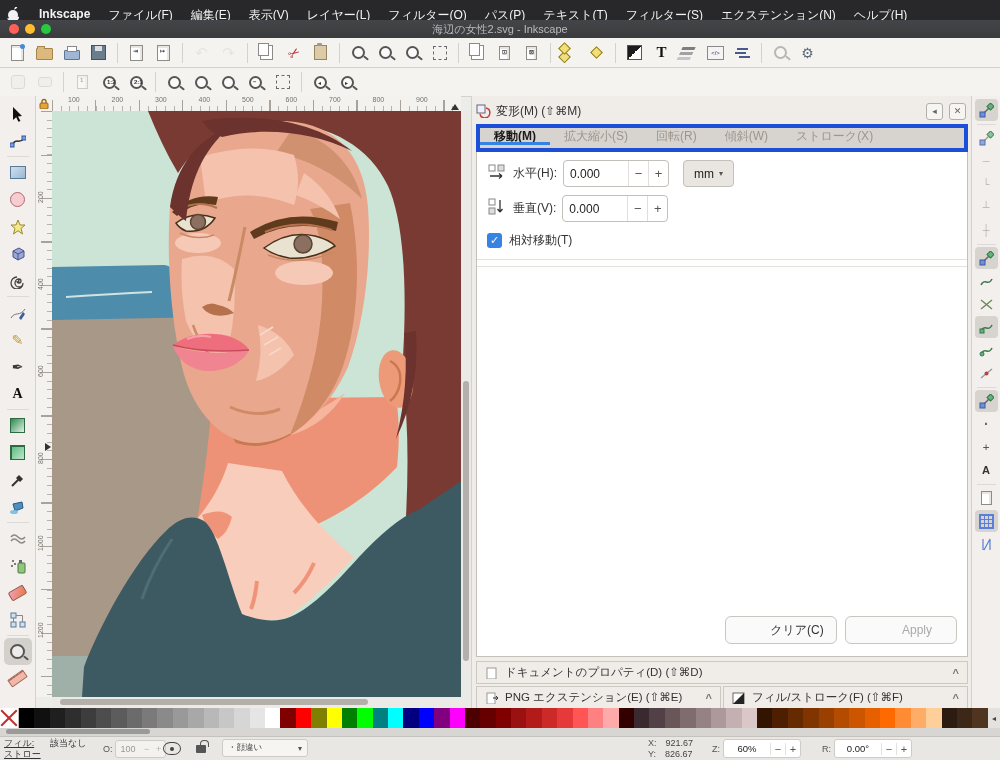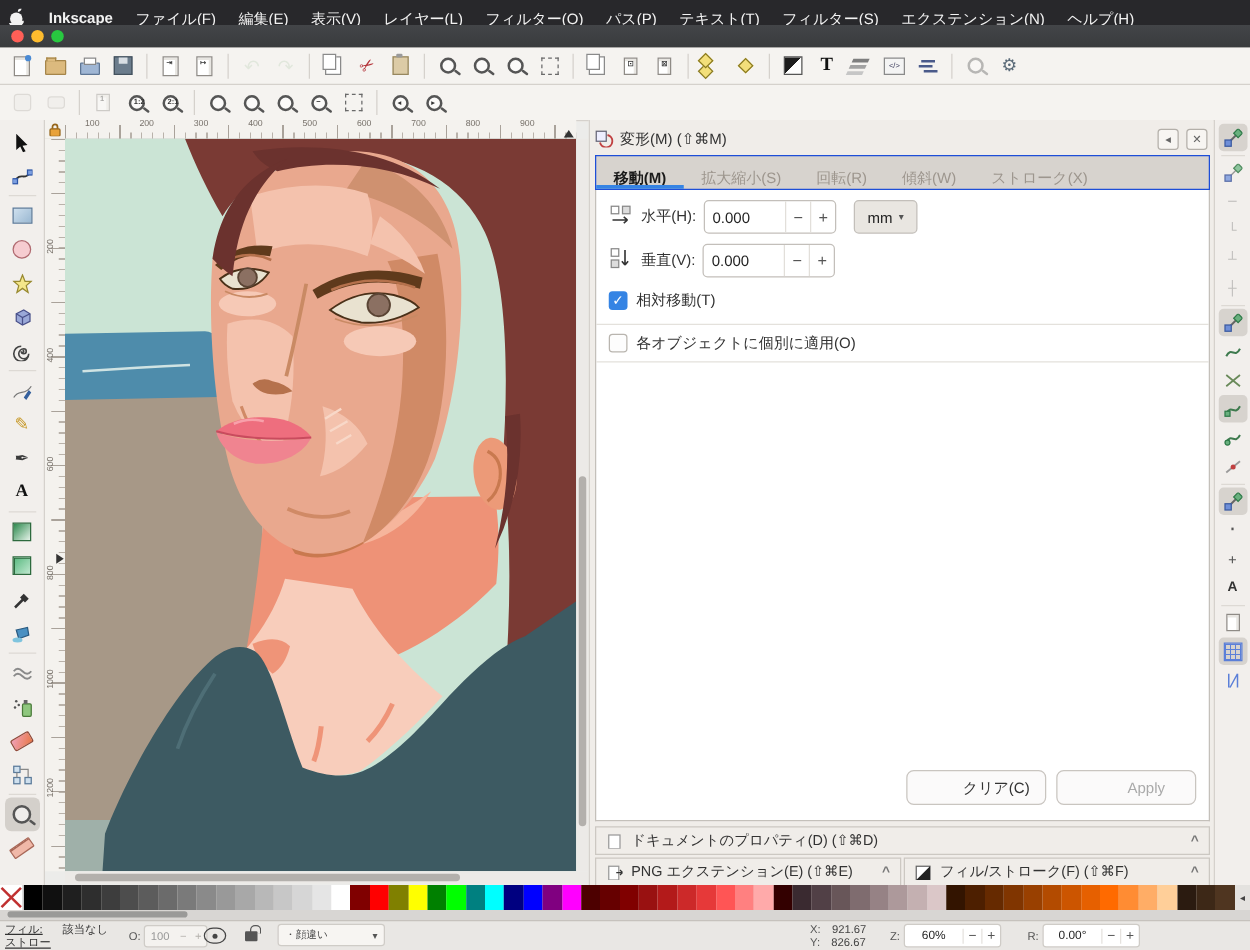--- a/index.html
+++ b/index.html
@@ -82,21 +82,21 @@
   .canvas svg{display:block;width:409px;height:586px;}
   .vscroll{position:absolute;left:461px;top:15px;width:10px;height:586px;background:#eceae7;}
   .vscroll .thumb{position:absolute;left:2px;top:270px;width:6px;height:280px;background:#b3b0ac;border-radius:3px;}
   .hscroll{position:absolute;left:52px;top:601px;width:419px;height:10px;background:#eceae7;}
   .hscroll .thumb{position:absolute;left:8px;top:2px;width:308px;height:6px;background:#b3b0ac;border-radius:3px;}
   
   .dock{position:absolute;left:471px;top:0;width:500px;height:612px;background:#f0ede9;border-left:1px solid #d5d1cc;box-sizing:border-box;}
   .phead{position:absolute;left:4px;top:4px;width:492px;height:22px;display:flex;align-items:center;gap:5px;font-size:12px;color:#333;}
   .phead .btns{margin-left:auto;display:flex;gap:6px;margin-right:2px;}
   .sqbtn{width:15px;height:15px;border:1px solid #b3afa9;border-radius:3px;background:#f7f5f2;display:flex;align-items:center;justify-content:center;font-size:9px;color:#666;}
-  .tabbar{position:absolute;left:4px;top:28px;width:492px;height:28px;background:#d7d3ce;border:1px solid #1d4ed8;box-sizing:border-box;display:flex;align-items:flex-end;}
+  .tabbar{position:absolute;left:4px;top:28px;width:492px;height:28px;background:#d7d3ce;border:4px solid #1d4ed8;box-sizing:border-box;display:flex;align-items:flex-start;}
   .tab{padding:0 14px;display:flex;align-items:center;font-size:12px;color:#9d968e;position:relative;}
   .tab.active{color:#1a1a1a;font-weight:bold;}
   .tab.active::after{content:"";position:absolute;left:0;right:0;bottom:0;height:3px;background:#3584e4;}
   .pbody{position:absolute;left:4px;top:56px;width:492px;height:505px;background:#fff;border:1px solid #c4c0ba;border-top:none;box-sizing:border-box;}
   .frow{display:flex;align-items:center;gap:6px;margin:8px 0 0 10px;height:27px;}
   .flabel{font-size:12px;color:#333;}
   .spinbox{display:flex;align-items:center;border:1px solid #c3bfba;border-radius:4px;background:#fff;height:25px;overflow:hidden;}
   .spinbox input{border:none;outline:none;width:52px;padding:0 6px;font-size:12px;font-family:inherit;color:#222;background:transparent;}
   .sbtn{width:19px;height:25px;display:flex;align-items:center;justify-content:center;font-size:13px;color:#555;border-left:1px solid #e2dfda;}
   .unitbtn{display:flex;align-items:center;gap:5px;height:25px;padding:0 10px;background:#e9e6e1;border:1px solid #c3bfba;border-radius:4px;font-size:12px;color:#222;margin-left:8px;}
@@ -183,20 +183,21 @@
         <span class="mi">フィルター(S)</span>
         <span class="mi">エクステンション(N)</span>
         <span class="mi">ヘルプ(H)</span>
       </span>
   </div>
 
   <div class="titlebar">
     <span class="tl red"></span>
     <span class="tl yellow"></span>
     <span class="tl green"></span>
+    <span class="wtitle">海辺の女性2.svg - Inkscape</span>
   </div>
 
   <div class="toolbar tb1">
     <span class="tbtn">
         <span class="ic pg dot-b"></span>
       </span>
     <span class="tbtn">
         <span class="ic fold"></span>
       </span>
     <span class="tbtn">
@@ -608,24 +609,20 @@
             <span class="sbtn">+</span>
           </span>
         </div>
         <div class="chkrow">
           <span class="chk on">
               <span>✓</span>
             </span>
           <span>相対移動(T)</span>
         </div>
         <div class="hdiv"></div>
-        <div class="chkrow" style="margin-top:6px;">
-          <span class="chk off"></span>
-          <span>各オブジェクトに個別に適用(O)</span>
-        </div>
         <div class="hdiv" style="margin-top:6px;"></div>
         <div class="pbuttons">
           <span class="pushbtn">クリア(C)</span>
           <span class="pushbtn dis">Apply</span>
         </div>
       </div>
 
       <div class="bars">
         <div class="bar">
           <svg class="bico">

